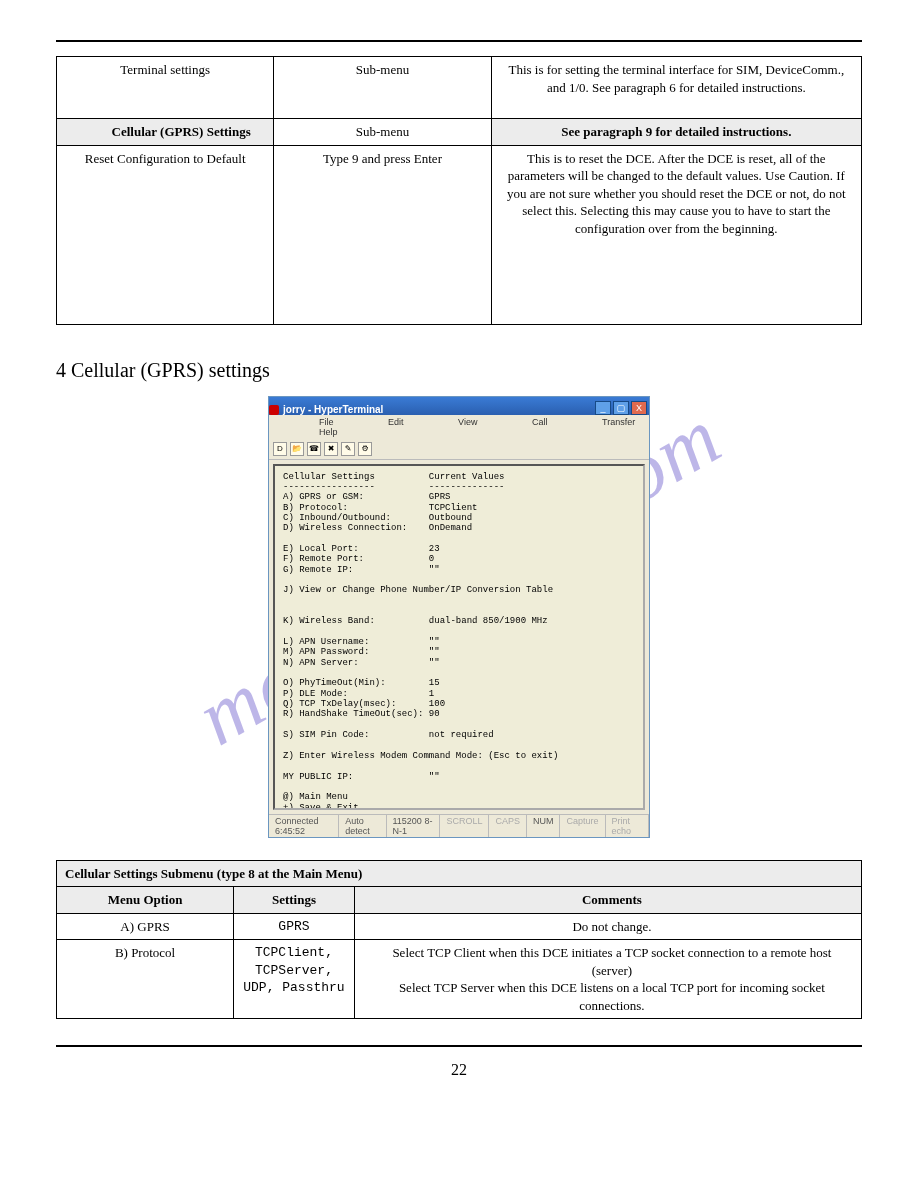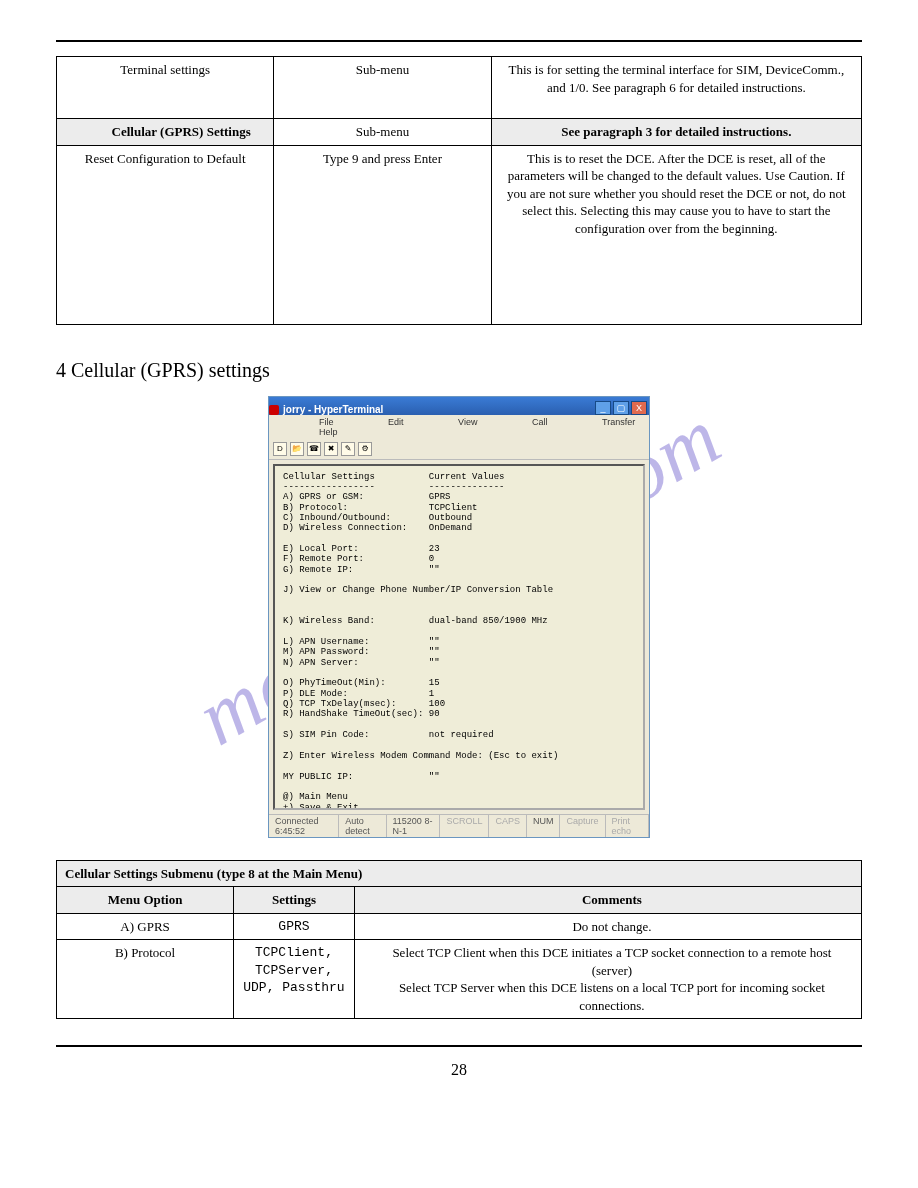--- a/index.html
+++ b/index.html
@@ -144,21 +144,21 @@
   <table class="tbl t1">
     <tbody>
     <tr class="row-h">
       <td>Terminal settings</td>
       <td>Sub-menu</td>
       <td>This is for setting the terminal interface for SIM, DeviceComm., and 1/0. See paragraph 6 for detailed instructions.</td>
     </tr>
     <tr class="row-p6">
       <td style="background:#ececec;font-weight:bold;padding-left:40px;">Cellular (GPRS) Settings</td>
       <td>Sub-menu</td>
-      <td style="background:#ececec;font-weight:bold;">See paragraph 3 for detailed instructions.</td>
+      <td style="background:#ececec;font-weight:bold;">See paragraph 9 for detailed instructions.</td>
     </tr>
     <tr>
       <td style="height:170px;">Reset Configuration to Default</td>
       <td>Type 9 and press Enter</td>
       <td>This is to reset the DCE. After the DCE is reset, all of the parameters will be changed to the default values. Use Caution. If you are not sure whether you should reset the DCE or not, do not select this. Selecting this may cause you to have to start the configuration over from the beginning.</td>
     </tr>
   </tbody>
     </table>
 
   <div class="sect-head">4  Cellular (GPRS) settings</div>
@@ -258,15 +258,15 @@
     <tr>
       <td>B) Protocol</td>
       <td class="mono">TCPClient, TCPServer, UDP, Passthru</td>
       <td style="white-space:pre-line;">Select TCP Client when this DCE initiates a TCP socket connection to a remote host (server)
 Select TCP Server when this DCE listens on a local TCP port for incoming socket connections.</td>
     </tr>
   </tbody>
     </table>
 
   <div class="hr-bot"></div>
-  <div class="pgno">28</div>
+  <div class="pgno">22</div>
 
 </div>
 
 </body></html>

